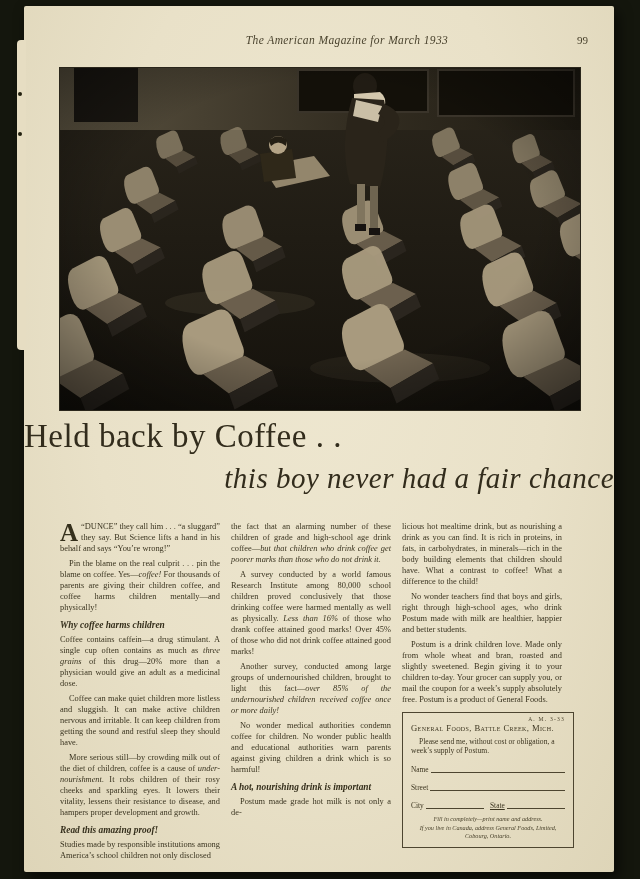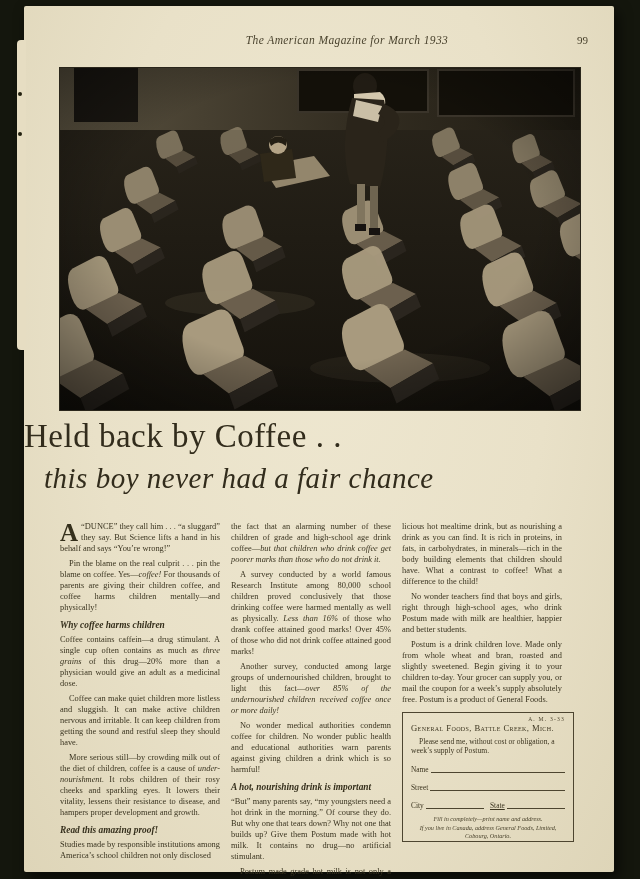--- a/index.html
+++ b/index.html
@@ -26,35 +26,35 @@
   .folio{position:absolute;top:28px;right:26px;font-size:11px;color:#4a432e;}
 
   .photo{
     position:absolute;left:36px;top:62px;width:520px;height:342px;
     background:#1d1a13;box-shadow:0 0 0 1px #2a261b;
   }
   .photo svg{display:block;width:100%;height:100%;}
 
   .headline{position:absolute;top:412px;left:0;width:100%;
     font-size:33px;color:#322c1c;letter-spacing:.5px;}
-  .subhead{position:absolute;top:456px;left:0;width:100%;text-align:left;
-    font-style:italic;font-size:29px;color:#322c1c;letter-spacing:.5px;padding-left:20px;}
+  .subhead{position:absolute;top:456px;left:0;width:100%;text-align:right;
+    font-style:italic;font-size:29px;color:#322c1c;letter-spacing:.5px;}
 
   .cols{position:absolute;left:36px;top:516px;width:504px;display:flex;gap:11px;}
   .col{width:160px;font-size:8.4px;line-height:1.3;text-align:justify;color:#3a3420;}
   .col p{margin:0 0 4.5px 0;text-indent:9px;}
   .col p.noindent{text-indent:0;}
   .col h4{margin:5px 0 4px 0;text-align:left;font-size:9.4px;
     font-style:italic;font-weight:bold;text-indent:0;color:#352f1c;}
   .dropcap{float:left;font-size:25px;line-height:20px;padding:1px 3px 0 0;
     font-weight:bold;color:#35301c;}
   .it{font-style:italic;}
 
   .coupon{margin-top:6px;width:172px;margin-right:-14px;
-    border:1.5px solid #4d4530;padding:4px 8px 1px 8px;box-sizing:border-box;
+    border:1.5px solid #4d4530;padding:4px 8px 7px 8px;box-sizing:border-box;
     font-size:7.6px;text-align:left;color:#3c3520;}
   .coupon-code{text-align:right;font-size:5.6px;letter-spacing:1.2px;line-height:1;color:#4d4530;}
   .coupon-co{font-variant:small-caps;font-size:8.6px;letter-spacing:.4px;margin-top:1px;}
   .coupon-offer{margin-top:2px;text-indent:8px;line-height:1.25;}
   .fline{display:flex;align-items:flex-end;margin-top:10px;line-height:1;}
   .fline .lbl{font-size:7.4px;}
   .fline .rule{flex:1;border-bottom:.9px solid #4d4530;height:7px;margin-left:2px;}
   .fline .lbl2{font-size:7.4px;margin-left:6px;text-decoration:underline;}
   .coupon-notes{margin-top:6px;font-style:italic;font-size:6.2px;line-height:1.3;text-align:center;color:#453e28;}
 </style>
@@ -168,21 +168,20 @@
       <h4>Read this amazing proof!</h4>
       <p class="noindent">Studies made by responsible institutions among America’s school children not only disclosed</p>
     </div>
 
     <div class="col">
       <p class="noindent"><span>the fact that an alarming number of these children of grade and high-school age drink coffee—</span><span class="it">but that children who drink coffee get poorer marks than those who do not drink it.</span></p>
       <p><span>A survey conducted by a world famous Research Institute among 80,000 school children proved conclusively that those drinking coffee were harmed mentally as well as physically. </span><span class="it">Less than 16%</span><span> of those who drank coffee attained good marks! Over 45% of those who did not drink coffee attained good marks!</span></p>
       <p><span>Another survey, conducted among large groups of undernourished children, brought to light this fact—</span><span class="it">over 85% of the undernourished children received coffee once or more daily!</span></p>
       <p>No wonder medical authorities condemn coffee for children. No wonder public health and educational authorities warn parents against giving children a drink which is so harmful!</p>
       <h4>A hot, nourishing drink is important</h4>
-      <p class="noindent">“But” many parents say, “my youngsters need a hot drink in the morning.” Of course they do. But why one that tears down? Why not one that builds up? Give them Postum made with hot milk. It contains no drug—no artificial stimulant.</p>
       <p>Postum made grade hot milk is not only a de-</p>
     </div>
 
     <div class="col">
       <p class="noindent">licious hot mealtime drink, but as nourishing a drink as you can find. It is rich in proteins, in fats, in carbohydrates, in minerals—rich in the body building elements that children should have. What a contrast to coffee! What a difference to the child!</p>
       <p>No wonder teachers find that boys and girls, right through high-school ages, who drink Postum made with milk are healthier, happier and better students.</p>
       <p>Postum is a drink children love. Made only from whole wheat and bran, roasted and slightly sweetened. Begin giving it to your children to-day. Your grocer can supply you, or mail the coupon for a week’s supply absolutely free. Postum is a product of General Foods.</p>
 
       <div class="coupon">
         <div class="coupon-code">A. M. 3-33</div>

